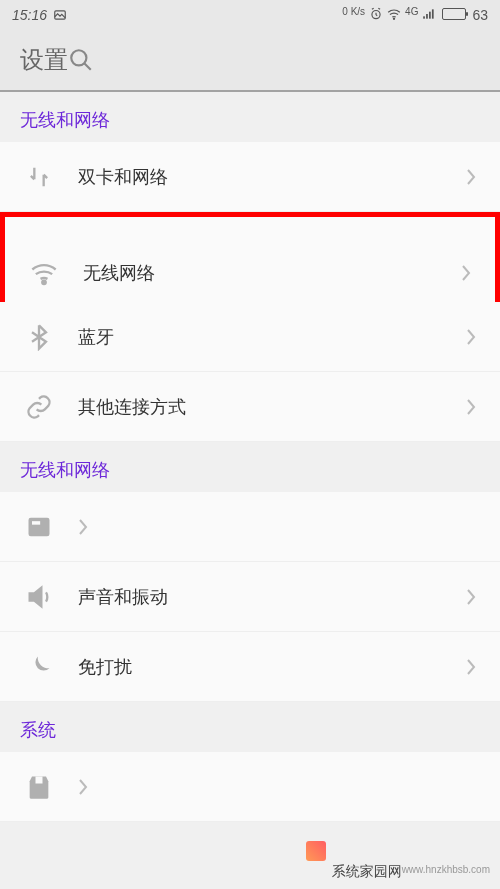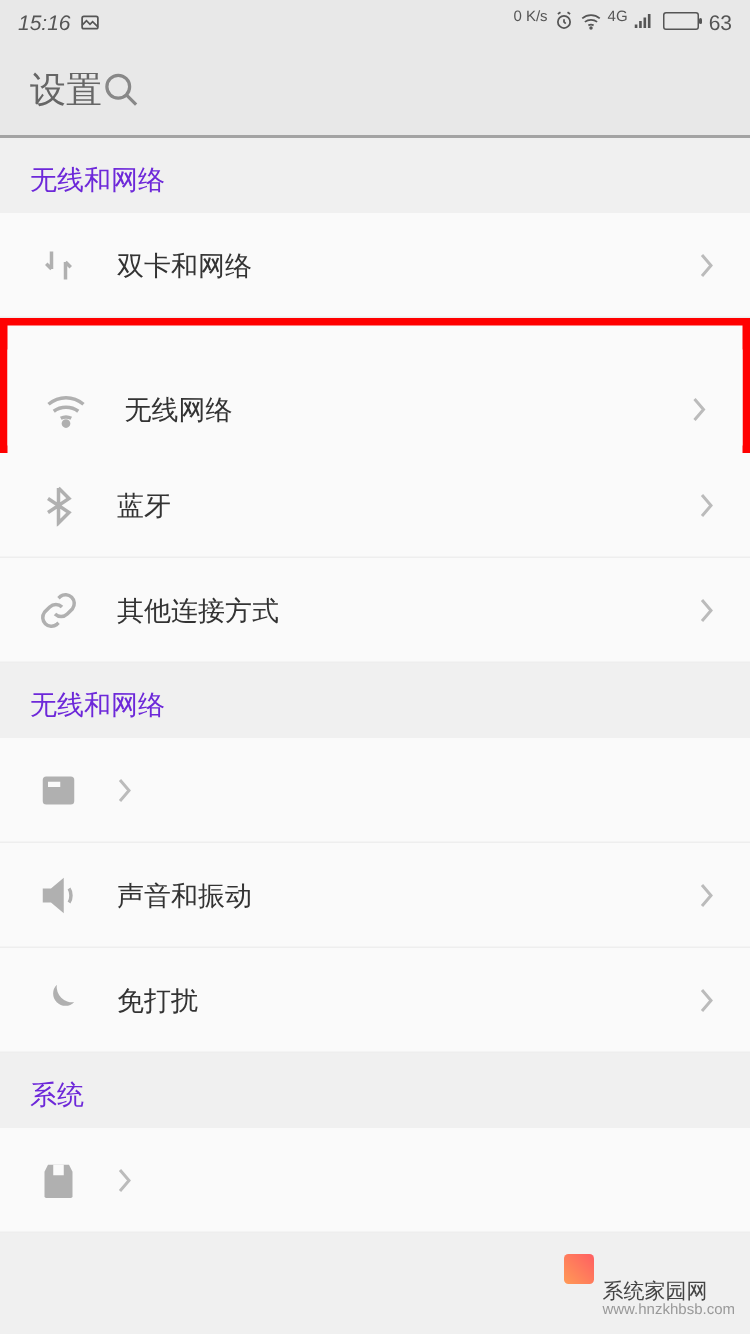--- a/index.html
+++ b/index.html
@@ -83,21 +83,21 @@
       align-items: center;
       gap: 6px;
       font-size: 13px;
       color: #666;
     }
     .watermark-logo {
       width: 20px; height: 20px;
       background: linear-gradient(45deg, #ff9a56, #ff5e62);
       border-radius: 3px;
     }
-    .watermark-text { display: flex; flex-direction: column; line-height: 1.1; margin-top: 40px; }
+    .watermark-text { display: flex; flex-direction: row; line-height: 1.1; margin-top: 40px; }
     .watermark-main { font-size: 14px; color: #444; font-weight: 500; }
     .watermark-sub { font-size: 10px; color: #999; }
     .signal-4g { font-size: 10px; line-height: 1; }
   </style>
 </head>
 <body>
 
 <div class="status-bar">
   <div class="status-left">
     <span>15:16</span>

